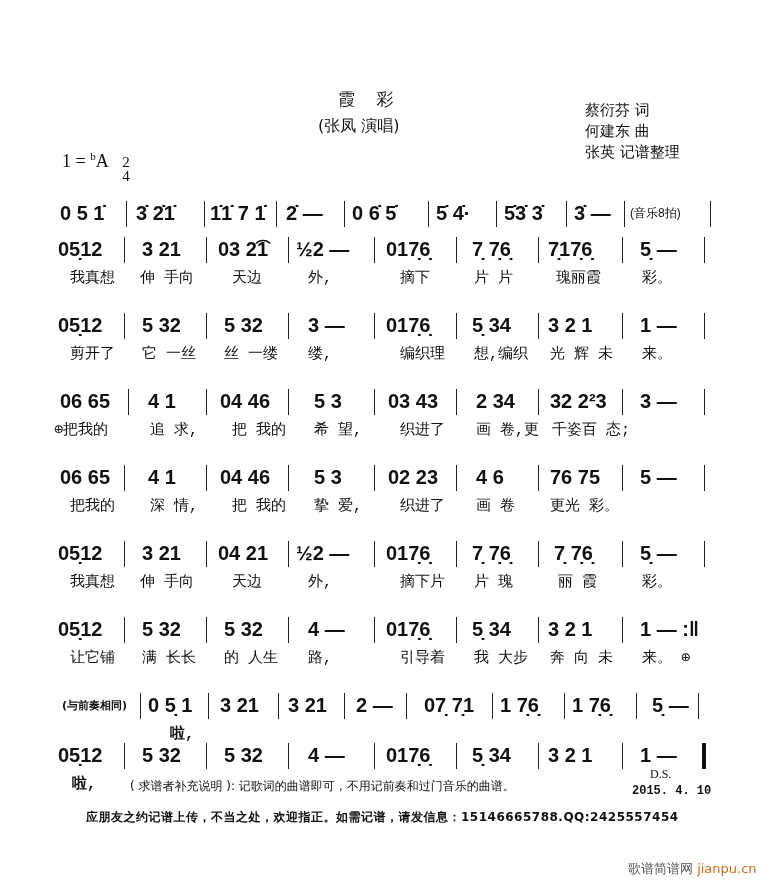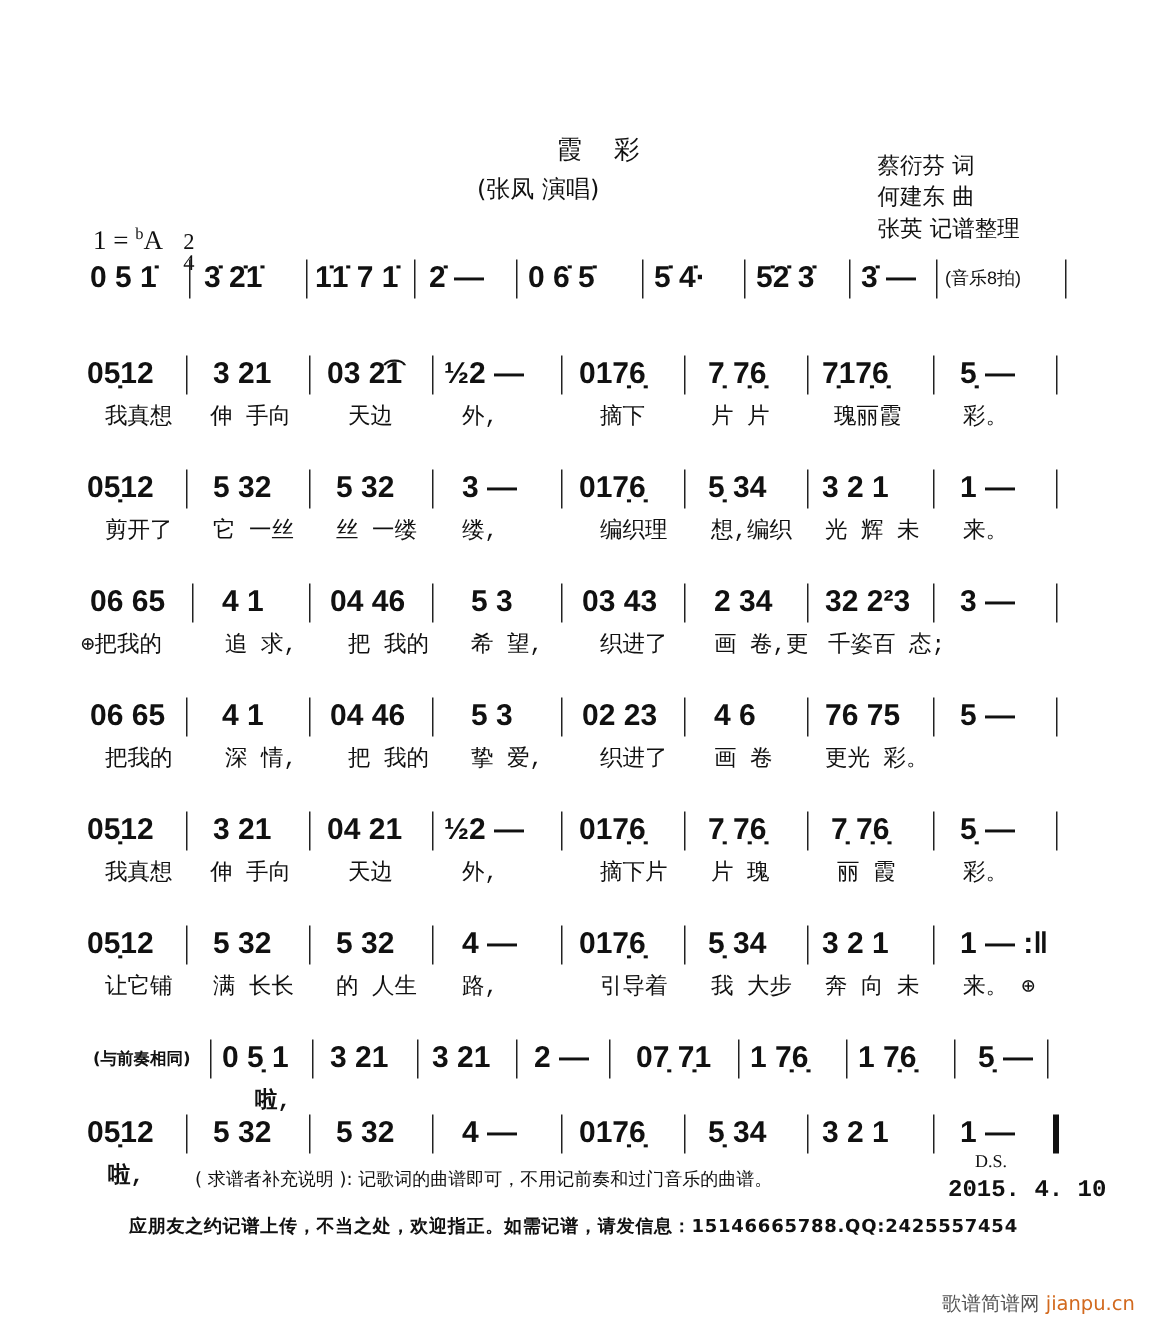--- a/index.html
+++ b/index.html
@@ -1,37 +1,37 @@
 <!DOCTYPE html>
 <html><head>
 <meta charset="utf-8">
 <style>
   html, body { margin: 0; padding: 0; background: #ffffff; }
   body { width: 769px; height: 890px; position: relative; overflow: hidden;
          font-family: "DejaVu Sans", sans-serif; color: #111; }
   .abs { position: absolute; }
-  .title { left: 338px; top: 88px; font-size: 17px; letter-spacing: 8px; margin-left: 33px; }
+  .title { left: 338px; top: 88px; font-size: 17px; letter-spacing: 8px; }
   .singer { left: 318px; top: 116px; font-size: 16px; }
   .credits { left: 585px; top: 100px; font-size: 15px; line-height: 21px; }
   .key { left: 62px; top: 150px; font-family: Liberation Serif, serif; font-size: 18px; }
   .key .flat { font-size: 11px; vertical-align: 7px; }
   .timesig { display: inline-block; vertical-align: -14px; text-align: center; font-size: 15px; line-height: 14px; margin-left: 10px; }
   .timesig span { display: block; }
 
   .row { position: absolute; left: 58px; height: 30px; width: 660px; }
   .notes { position: absolute; top: 0; height: 30px; font-family: "Liberation Sans", sans-serif; font-weight: bold; font-size: 20px; white-space: nowrap; }
   .m { position: absolute; top: 0; height: 30px; line-height: 30px; }
   .bar { position: absolute; top: 3px; width: 1px; height: 26px; background: #222; }
   .lyrics { position: absolute; top: 34px; font-size: 15px; white-space: nowrap; }
   .lyr { position: absolute; font-family: Liberation Mono, monospace; }
   .note-small { font-size: 12px; font-weight: normal; }
   .endbar { position: absolute; width: 4px; height: 26px; background: #111; top: 3px; }
   .footer-note { left: 130px; top: 778px; font-size: 12px; }
   .ds { left: 650px; top: 767px; font-size: 12px; font-family: "Liberation Serif", serif; }
-  .date { left: 632px; top: 784px; font-size: 16px; font-family: "Liberation Mono", monospace; font-weight: bold; text-align: center; }
+  .date { left: 632px; top: 784px; font-size: 12px; font-family: "Liberation Mono", monospace; font-weight: bold; text-align: center; }
   .upload { left: 86px; top: 809px; font-size: 12px; font-weight: bold; letter-spacing: 0.5px; }
   .wm { left: 628px; top: 860px; font-size: 13px; color: #555; }
   .wm .en { color: #d2691e; }
   .prelude { font-size: 11px; font-weight: bold; }
 </style>
 </head>
 <body>
 
 <div class="abs title">霞 彩</div>
 <div class="abs singer">(张凤 演唱)</div>
@@ -41,35 +41,35 @@
   <div>张英 记谱整理</div>
 </div>
 <div class="abs key">
   <span>1 = </span><span class="flat">b</span><span>A</span>
   <span class="timesig">
     <span>2</span>
     <span>4</span>
   </span>
 </div>
 
-<div class="row" style="top:170px;">
+<div class="row" style="top:198px;">
   <div class="notes">
     <span class="m" style="left:2px">0 5 1̇</span>
     <div class="bar" style="left:68px"></div>
     <span class="m" style="left:78px">3̇ 2̇1̇</span>
     <div class="bar" style="left:146px"></div>
     <span class="m" style="left:152px">1̇1̇ 7 1̇</span>
     <div class="bar" style="left:218px"></div>
     <span class="m" style="left:228px">2̇ —</span>
     <div class="bar" style="left:286px"></div>
     <span class="m" style="left:294px">0 6̇ 5̇</span>
     <div class="bar" style="left:370px"></div>
     <span class="m" style="left:378px">5̇ 4̇·</span>
     <div class="bar" style="left:438px"></div>
-    <span class="m" style="left:446px">5̇2̇ 3̇</span>
+    <span class="m" style="left:446px">5̇3̇ 3̇</span>
     <div class="bar" style="left:508px"></div>
     <span class="m" style="left:516px">3̇ —</span>
     <div class="bar" style="left:566px"></div>
     <span class="m note-small" style="left:572px">(音乐8拍)</span>
     <div class="bar" style="left:652px"></div>
   </div>
 </div>
 
 <div class="row" style="top:234px;">
   <div class="notes">

